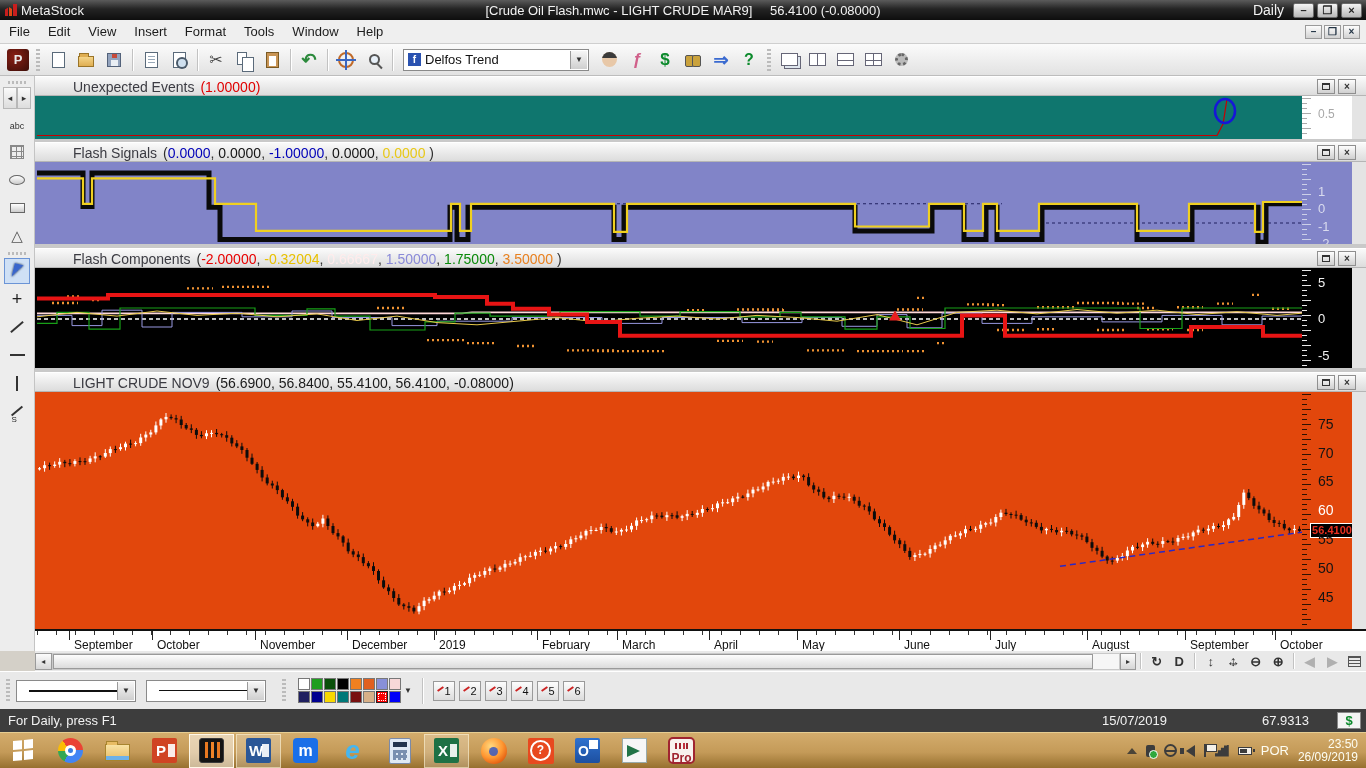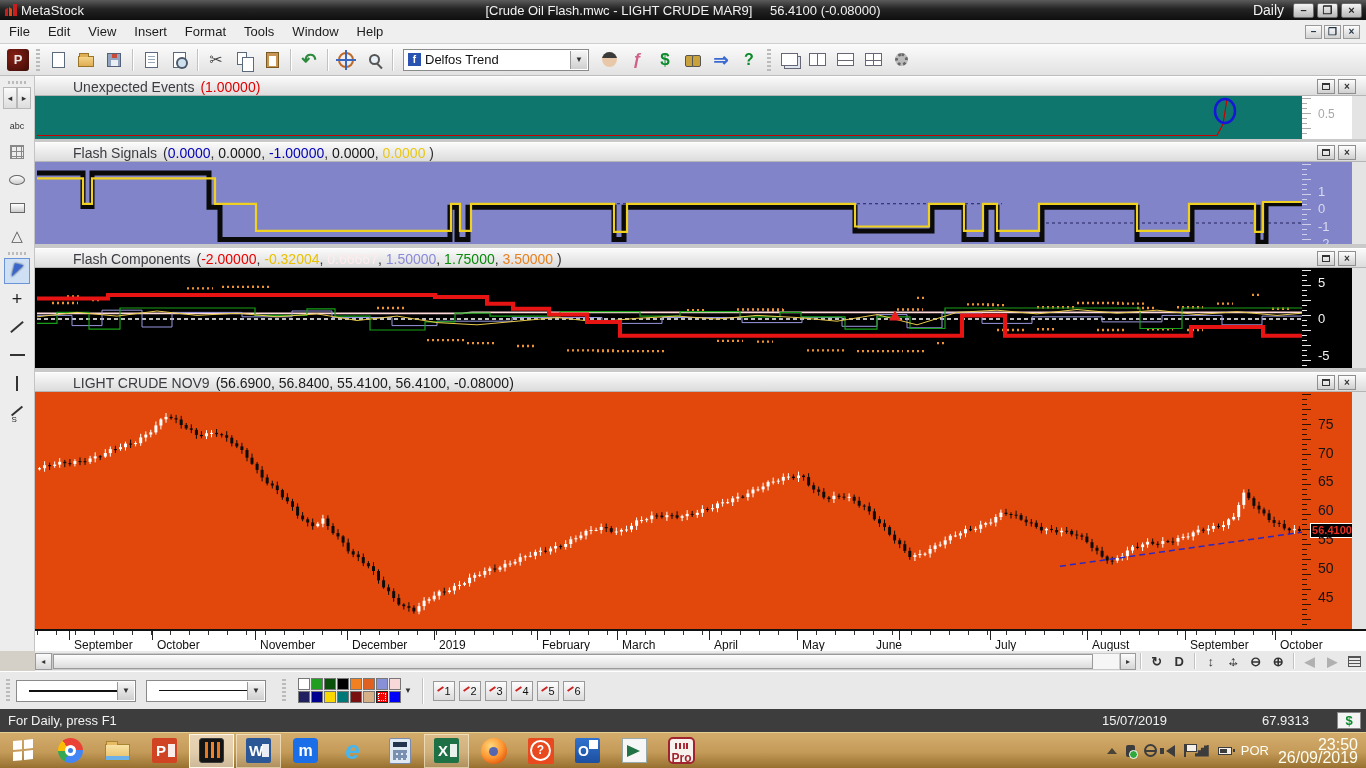--- a/index.html
+++ b/index.html
@@ -172,21 +172,21 @@
     text-align:center;line-height:15px;margin-right:5px;font-size:13px;}
   
   #taskbar{position:absolute;left:0;top:732px;width:1366px;height:36px;
     background:linear-gradient(180deg,#d3ac6c,#c49a58 55%,#97702f);border-top:1px solid #e6cd92;
     display:flex;align-items:center;}
   .tb-slot{width:45px;height:34px;display:flex;align-items:center;justify-content:center;margin:0 1px;border:1px solid transparent;}
   .tb-slot.open{background:rgba(255,255,255,.22);border:1px solid rgba(255,248,220,.55);}
   .tb-slot.focused{background:rgba(255,255,255,.5);border:1px solid #fff8e8;}
   .tray{margin-left:auto;display:flex;align-items:center;gap:9px;padding-right:8px;color:#fdfdf2;}
   .tray .lang{font-size:13px;}
-  .clock{text-align:right;font-size:16px;line-height:13px;}
+  .clock{text-align:right;font-size:12px;line-height:13px;}
   
   .tbi{position:relative;}
   .tbi-start{width:21px;height:21px;display:grid;grid-template-columns:9px 9px;grid-template-rows:9px 9px;gap:2px;transform:skewY(-6deg);}
   .tbi-start div{background:#fff;}
   .tbi-chrome{width:25px;height:25px;border-radius:50%;
     background:conic-gradient(from -40deg,#ea4335 0 130deg,#4285f4 130deg 250deg,#34a853 250deg 310deg,#fbbc05 310deg 360deg);}
   .tbi-chrome::after{content:"";position:absolute;inset:7px;background:#3a7de0;border:3px solid #fff;border-radius:50%;}
   .tbi-explorer{width:25px;height:17px;background:linear-gradient(#f8e2a4,#e8bc64);border:1px solid #a8842e;position:relative;margin-top:4px;}
   .tbi-explorer::before{content:"";position:absolute;left:0;top:-4px;width:10px;height:3px;background:#e8bc64;border:1px solid #a8842e;border-bottom:none;}
   .tbi-explorer::after{content:"";position:absolute;left:0;right:0;bottom:0;height:4px;background:#6db1e8;}
@@ -1050,21 +1050,21 @@
           <rect x="1260.9" y="136.9" width="3" height="2.0" fill="#0c0c0c"></rect>
           <line x1="1023" y1="174.254" x2="1265" y2="140.21099999999998" stroke="#2828c8" stroke-width="1.5" stroke-dasharray="6,4"></line>
         </svg>
       <div class="gutter" id="gutter-crude" style="background:#e2470c;--tk:#301000">
         <div class="tickstrip"></div>
           <div class="tickstrip2"></div>
         <div id="crude-tag" style="top: 130.999px;">56.4100</div>
       <div class="axis-label" style="top: 23.735px; color: rgb(20, 20, 20); font-size: 14px;">75</div>
           <div class="axis-label" style="top: 52.585px; color: rgb(20, 20, 20); font-size: 14px;">70</div>
           <div class="axis-label" style="top: 81.435px; color: rgb(20, 20, 20); font-size: 14px;">65</div>
-          <div class="axis-label" style="top: 110.285px; color: #0f172a; font-size: 14px;">60</div>
+          <div class="axis-label" style="top: 110.285px; color: #ffffff; font-size: 14px;">60</div>
           <div class="axis-label" style="top: 139.135px; color: rgb(20, 20, 20); font-size: 14px;">55</div>
           <div class="axis-label" style="top: 167.985px; color: rgb(20, 20, 20); font-size: 14px;">50</div>
           <div class="axis-label" style="top: 196.835px; color: rgb(20, 20, 20); font-size: 14px;">45</div>
         </div>
       <div class="rightedge"></div>
     </div>
   </div>
 
   <div id="xaxis">
     <div class="minor"></div>
@@ -1080,21 +1080,21 @@
       <div class="mon-label" style="left: 404px;">2019</div>
       <div class="mon-tick" style="left: 502px;"></div>
       <div class="mon-label" style="left: 507px;">February</div>
       <div class="mon-tick" style="left: 582px;"></div>
       <div class="mon-label" style="left: 587px;">March</div>
       <div class="mon-tick" style="left: 674px;"></div>
       <div class="mon-label" style="left: 679px;">April</div>
       <div class="mon-tick" style="left: 762px;"></div>
       <div class="mon-label" style="left: 767px;">May</div>
       <div class="mon-tick" style="left: 864px;"></div>
-      <div class="mon-label" style="left: 841px;">June</div>
+      <div class="mon-label" style="left: 869px;">June</div>
       <div class="mon-tick" style="left: 955px;"></div>
       <div class="mon-label" style="left: 960px;">July</div>
       <div class="mon-tick" style="left: 1052px;"></div>
       <div class="mon-label" style="left: 1057px;">August</div>
       <div class="mon-tick" style="left: 1150px;"></div>
       <div class="mon-label" style="left: 1155px;">September</div>
       <div class="mon-tick" style="left: 1240px;"></div>
       <div class="mon-label" style="left: 1245px;">October</div>
     </div>
 </div>

